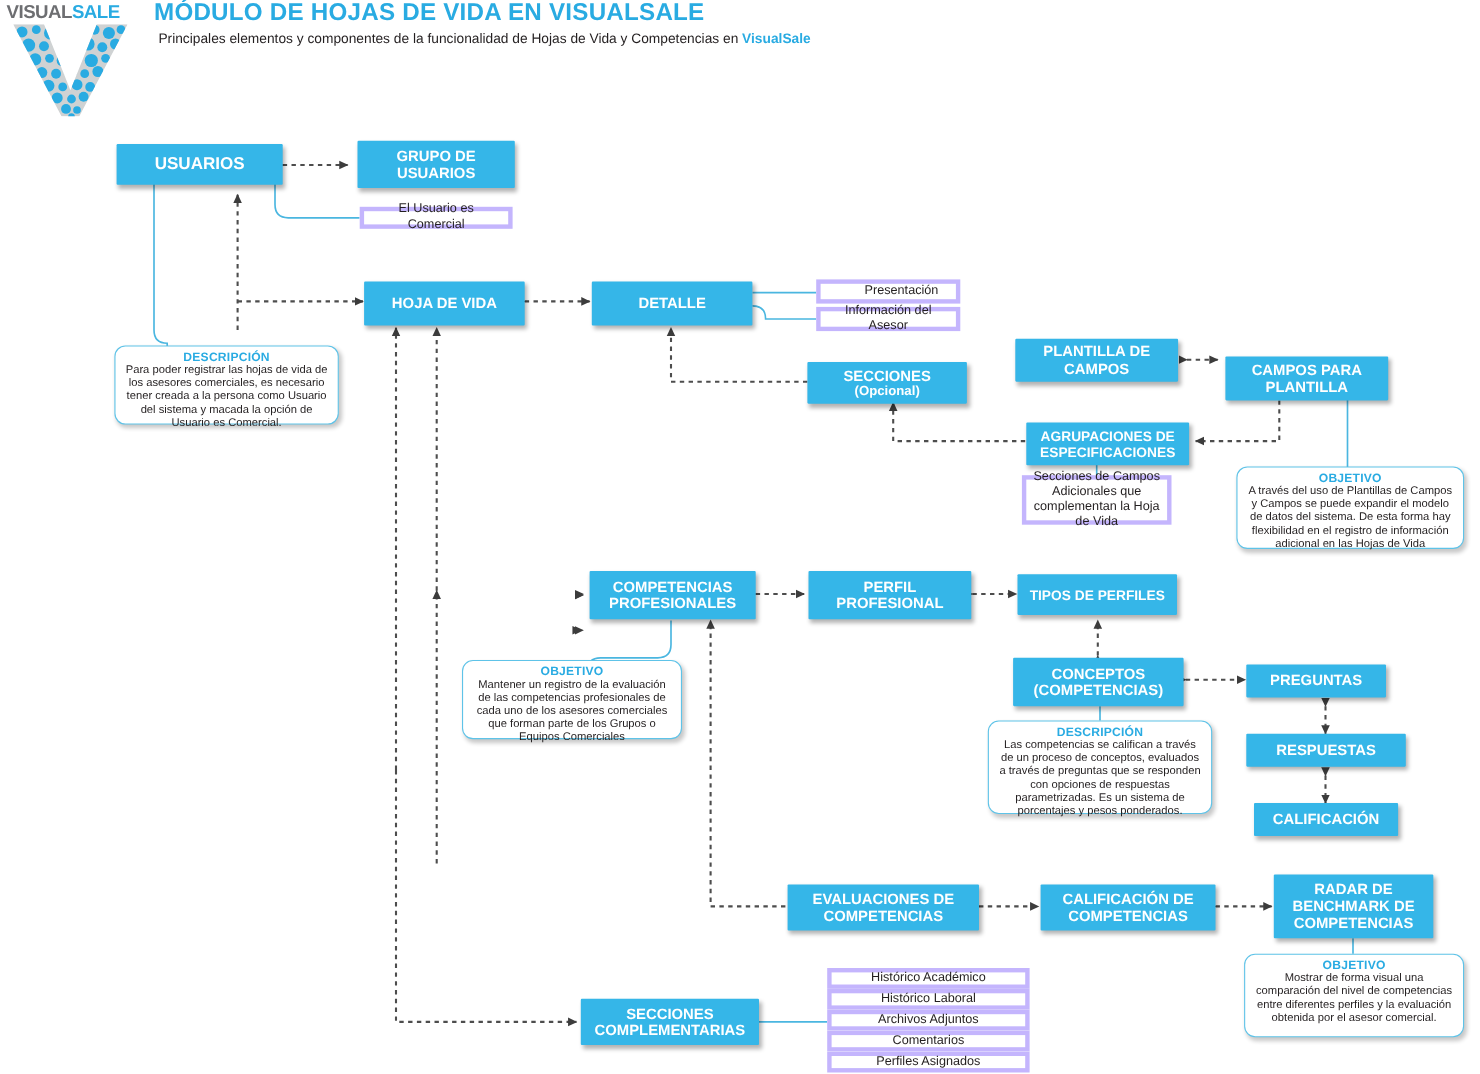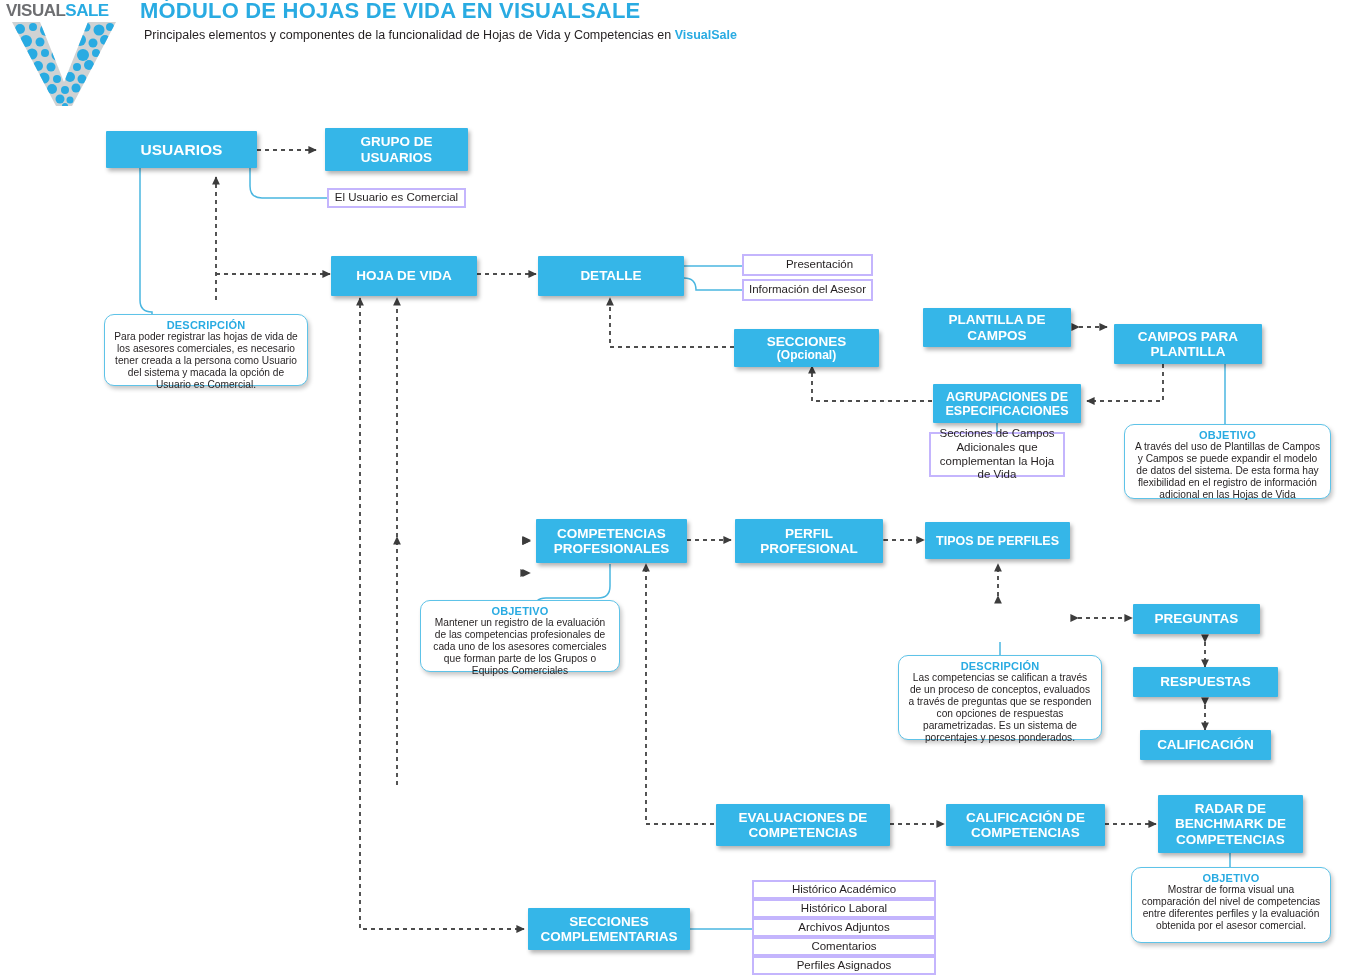--- a/index.html
+++ b/index.html
@@ -42,21 +42,21 @@
     padding:2px 6px;
   }
   .node.big{font-size:15.5px;}
   .node.med{font-size:13.5px;}
   .node.sm{font-size:12.5px;}
   .node .sub{font-weight:bold;}
 
   
   .plainbox{
     position:absolute;box-sizing:border-box;
-    background:#ffffff;border:2px solid #c4b5fd;
+    background:#ffffff;border:4px solid #c4b5fd;
     display:flex;align-items:center;justify-content:center;text-align:center;
     font-size:11.5px;color:#231f20;line-height:1.2;padding:1px 4px;
   }
 
   
   .note{
     position:absolute;box-sizing:border-box;
     background:#ffffff;border:1.4px solid #5ec3e8;
     border-radius:10px;
     box-shadow:2px 3px 4px rgba(0,0,0,0.22);
@@ -269,20 +269,24 @@
 
   <div class="node med" style="left:735px;top:519px;width:148px;height:44px;flex-direction:column;">
     <span>PERFIL</span>
     <span>PROFESIONAL</span>
   </div>
 
   <div class="node sm" style="left:925px;top:522px;width:145px;height:37px;">
     <span>TIPOS DE PERFILES</span>
   </div>
 
+  <div class="node med" style="left:921px;top:598px;width:155px;height:44px;flex-direction:column;">
+    <span>CONCEPTOS</span>
+    <span>(COMPETENCIAS)</span>
+  </div>
 
   <div class="node med" style="left:1133px;top:604px;width:127px;height:30px;">
     <span>PREGUNTAS</span>
   </div>
 
   <div class="node med" style="left:1133px;top:667px;width:145px;height:30px;">
     <span>RESPUESTAS</span>
   </div>
 
   <div class="node med" style="left:1140px;top:730px;width:131px;height:30px;">

